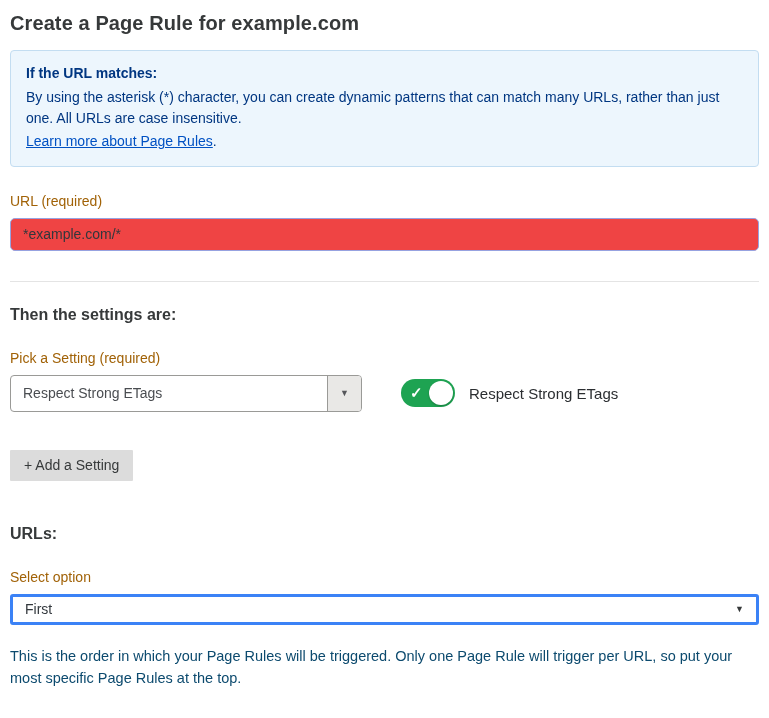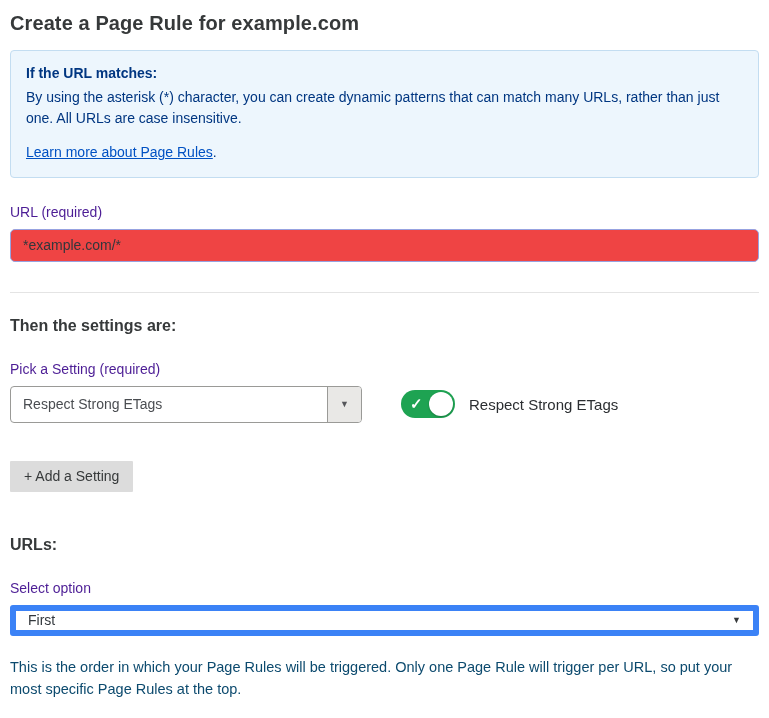--- a/index.html
+++ b/index.html
@@ -25,31 +25,31 @@
     background: #edf6fd;
     border: 1px solid #c3ddf1;
     border-radius: 4px;
     padding: 12px 15px 13px 15px;
     color: #003681;
     font-size: 14px;
     line-height: 1.55;
   }
   .info-heading { font-weight: 700; margin-bottom: 2px; }
   .info-body { max-width: 720px; }
-  .info-link-line { margin-top: 12px; }
+  .info-link-line { margin-top: 1px; }
   .info-link {
     color: #0051c3;
     text-decoration: underline;
     cursor: pointer;
   }
 
   .field-label {
     display: block;
     font-size: 14px;
-    color: #4c1d95;
+    color: #a16207;
     margin-top: 26px;
   }
 
   .url-input {
     display: block;
     width: 100%;
     margin-top: 9px;
     height: 33px;
     background: #ef4444;
     border: 1px solid #97a2e0;
@@ -158,21 +158,21 @@
     height: 33px;
     color: #36393a;
   }
   .btn.grey { background: #dcdcdc; }
   .btn.add-setting { margin-top: 38px; height: 31px; padding: 0 14px; }
 
   .order-select {
     margin-top: 9px;
     width: 100%;
     height: 31px;
-    border: 6px solid #3b82f6;
+    border: 3px solid #3b82f6;
     border-radius: 3px;
     background: #ffffff;
     display: flex;
     align-items: center;
     justify-content: space-between;
     padding: 0 12px;
     font-size: 14px;
     color: #32373c;
     cursor: pointer;
   }

